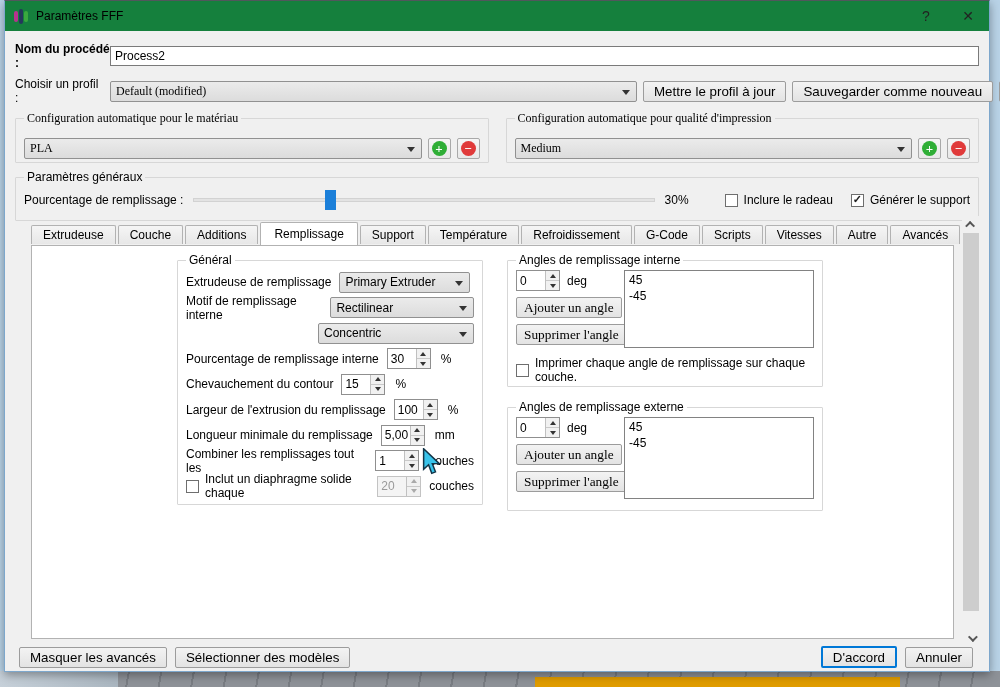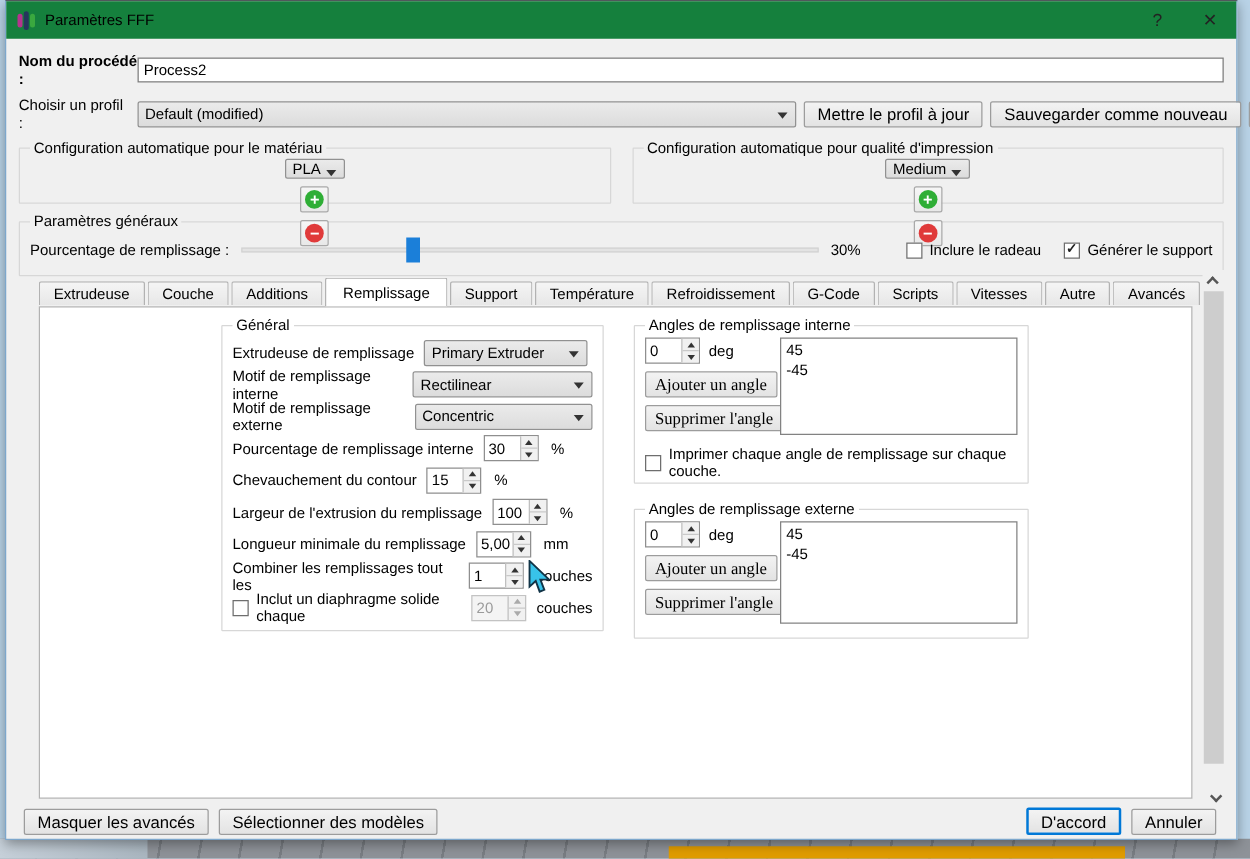--- a/index.html
+++ b/index.html
@@ -51,24 +51,24 @@
   .circ { width:15px; height:15px; border-radius:50%; color:#fff; font-size:13px; font-weight:bold; line-height:1;
     display:flex; align-items:center; justify-content:center; }
 
   fieldset { border:1px solid #d7d7d7; border-radius:1px; padding:0 8px 6px; }
   legend { padding:0 3px; }
   .dialog > * legend { background:#f0f0f0; }
 
   
   .frow { display:flex; align-items:center; margin:0 10px; }
   .r1 { margin-top:11px; } .r1 .lbl { width:95px; flex:none;font-weight:bold; } .r1 .tinput { flex:1; }
-  .r2 { margin-top:7px; gap:6px; } .r2 .lbl { width:89px; flex:none; } .r2 .combo { width:527px; flex:none; }
-  .r3 { display:flex; gap:17px; margin:6px 10px 0; }
+  .r2 { margin-top:7px; gap:6px; } .r2 .lbl { width:89px; flex:none; } .r2 .combo { width:527px; flex:none;font-family:Liberation Serif, serif; }
+  .r3 { display:flex; gap:17px; margin:6px 10px 0;font-family:Liberation Serif, serif; }
   .r3 fieldset { flex:1; height:52px; }
-  .cfg-inner { display:flex; align-items:center; gap:6px; margin-top:2px;flex-direction:column; }
+  .cfg-inner { display:flex; align-items:flex-start; gap:6px; margin-top:12px; }
   .cfg-inner .combo { flex:1; }
   .r4 { margin:7px 10px 0; height:51px; }
   .r4 .gen-inner { display:flex; align-items:center; margin-top:6px; }
   .slider { position:relative; flex:1; height:20px; margin-left:10px; }
   .slider .track { position:absolute; left:0; right:0; top:8px; height:4px; background:#e3e3e3; border:1px solid #d2d2d2; }
   .slider .handle { position:absolute; top:0; width:11px; height:20px; background:#1b7fd9; }
   .pct { width:34px; margin-left:10px; }
   .cbrow { display:inline-flex; align-items:center; gap:6px; }
 
   
@@ -229,21 +229,20 @@
         </div>
       </div>
       <div class="g-row">
         <span>Motif de remplissage interne</span>
         <div class="combo c155">
           <span>Rectilinear</span>
           <span class="arrow"></span>
         </div>
       </div>
       <div class="g-row">
-        <span>Motif de remplissage externe</span>
         <div class="combo c155">
           <span>Concentric</span>
           <span class="arrow"></span>
         </div>
       </div>
 
       <div class="g-row">
         <span>Pourcentage de remplissage interne</span>
         <div class="spin">
           <span class="val">30</span>

